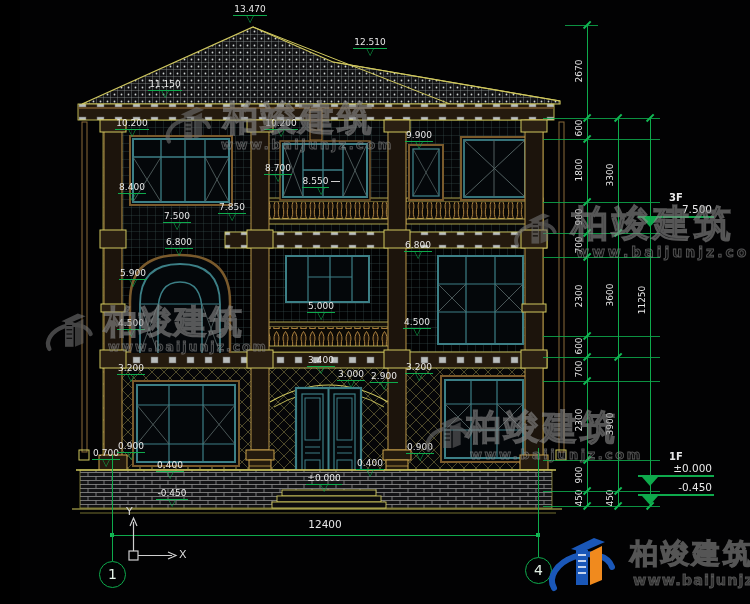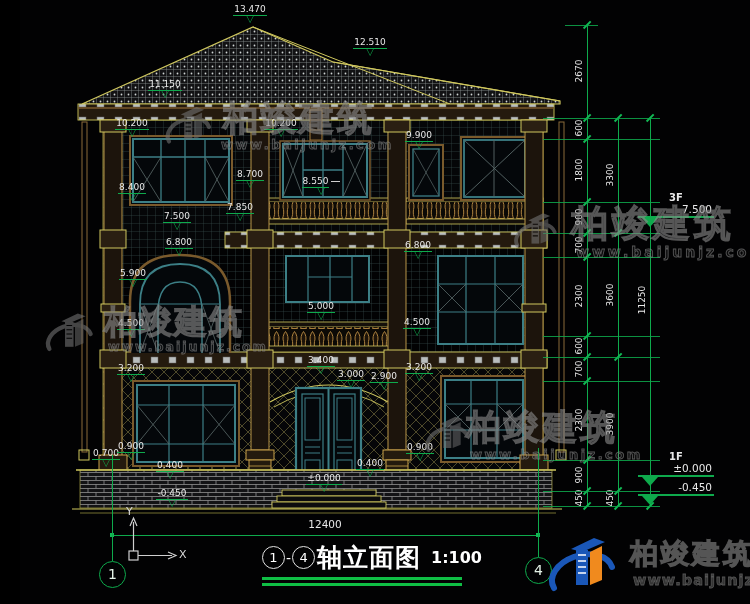--- a/index.html
+++ b/index.html
@@ -259,24 +259,24 @@
     </g>
   </svg>
 
   <div id="anno">
       <div class="flag" style="left: 230px; top: 4px;"><span class="ft">13.470</span><span class="ftri">▽</span></div>
       <div class="flag" style="left: 350px; top: 37px;"><span class="ft">12.510</span><span class="ftri">▽</span></div>
       <div class="flag" style="left: 145px; top: 79px;"><span class="ft">11.150</span><span class="ftri">▽</span></div>
       <div class="flag" style="left: 112px; top: 118px;"><span class="ft">10.200</span><span class="ftri">▽</span></div>
       <div class="flag" style="left: 261px; top: 118px;"><span class="ft">10.200</span><span class="ftri">▽</span></div>
       <div class="flag" style="left: 399px; top: 130px;"><span class="ft">9.900</span><span class="ftri">▽</span></div>
-      <div class="flag" style="left: 230px; top: 169px;"><span class="ft">8.700</span><span class="ftri">▽</span></div>
+      <div class="flag" style="left: 230px; top: 163px; padding-left: 28px;"><span class="ft">8.700</span><span class="ftri">▽</span></div>
       <div class="flag" style="left: 301px; top: 176px;"><span class="ft">8.550</span><span class="dash"></span><span class="ftri">▽</span></div>
       <div class="flag" style="left: 112px; top: 182px;"><span class="ft">8.400</span><span class="ftri">▽</span></div>
-      <div class="flag" style="left: 220px; top: 202px;"><span class="ft">7.850</span><span class="ftri">▽</span></div>
+      <div class="flag" style="left: 212px; top: 202px;"><span class="ft">7.850</span><span class="ftri">▽</span></div>
       <div class="flag" style="left: 157px; top: 211px;"><span class="ft">7.500</span><span class="ftri">▽</span></div>
       <div class="flag" style="left: 159px; top: 237px;"><span class="ft">6.800</span><span class="ftri">▽</span></div>
       <div class="flag" style="left: 398px; top: 240px;"><span class="ft">6.800</span><span class="ftri">▽</span></div>
       <div class="flag" style="left: 113px; top: 268px;"><span class="ft">5.900</span><span class="ftri">▽</span></div>
       <div class="flag" style="left: 301px; top: 301px;"><span class="ft">5.000</span><span class="ftri">▽</span></div>
       <div class="flag" style="left: 111px; top: 318px;"><span class="ft">4.500</span><span class="ftri">▽</span></div>
       <div class="flag" style="left: 397px; top: 317px;"><span class="ft">4.500</span><span class="ftri">▽</span></div>
       <div class="flag" style="left: 301px; top: 355px;"><span class="ft">3.400</span><span class="ftri">▽</span></div>
       <div class="flag" style="left: 111px; top: 363px;"><span class="ft">3.200</span><span class="ftri">▽</span></div>
       <div class="flag" style="left: 399px; top: 362px;"><span class="ft">3.200</span><span class="ftri">▽</span></div>
@@ -372,25 +372,20 @@
       <rect x="109" y="551" width="9" height="9" fill="none" stroke="#cfcfcf" stroke-width="1.2"></rect>
       <line x1="113.5" y1="551" x2="113.5" y2="522" stroke="#cfcfcf" stroke-width="1.2"></line>
       <path d="M110,526 L113.5,518 L117,526" fill="none" stroke="#cfcfcf" stroke-width="1.2"></path>
       <line x1="118" y1="555.5" x2="152" y2="555.5" stroke="#cfcfcf" stroke-width="1.2"></line>
       <path d="M148,552 L156,555.5 L148,559" fill="none" stroke="#cfcfcf" stroke-width="1.2"></path>
     </svg>
     <span class="ucs" style="left:106px;top:505px;position:absolute;">Y</span>
     <span class="ucs" style="left:159px;top:548px;position:absolute;">X</span>
   </div>
 
-  <div id="titlebar">
-    <span class="tcirc">1</span><span class="tdash">-</span><span class="tcirc">4</span><span class="ttext">轴立面图</span><span class="tscale">1:100</span>
-    <div class="tul"></div>
-    <div class="tul2"></div>
-  </div>
 
   <div class="wm" style="left:138px;top:98px;width:260px;height:60px;">
     <svg class="wmicon" style="left:0;top:2px;" width="62" height="54" viewBox="0 0 90 70">
         <use href="#bjicon" color="#6f6f6f"></use>
       </svg>
     <span class="wmbrand" style="left:65px;top:3px;font-size:35px;letter-spacing:3px;">柏竣建筑</span>
     <span class="wmurl" style="left:63px;top:40px;font-size:13px;letter-spacing:2.5px;">www.baijunjz.com</span>
   </div>
   <div class="wm" style="left:487px;top:200px;width:263px;height:64px;">
     <svg class="wmicon" style="left:0;top:3px;" width="58" height="58" viewBox="0 0 90 70">

